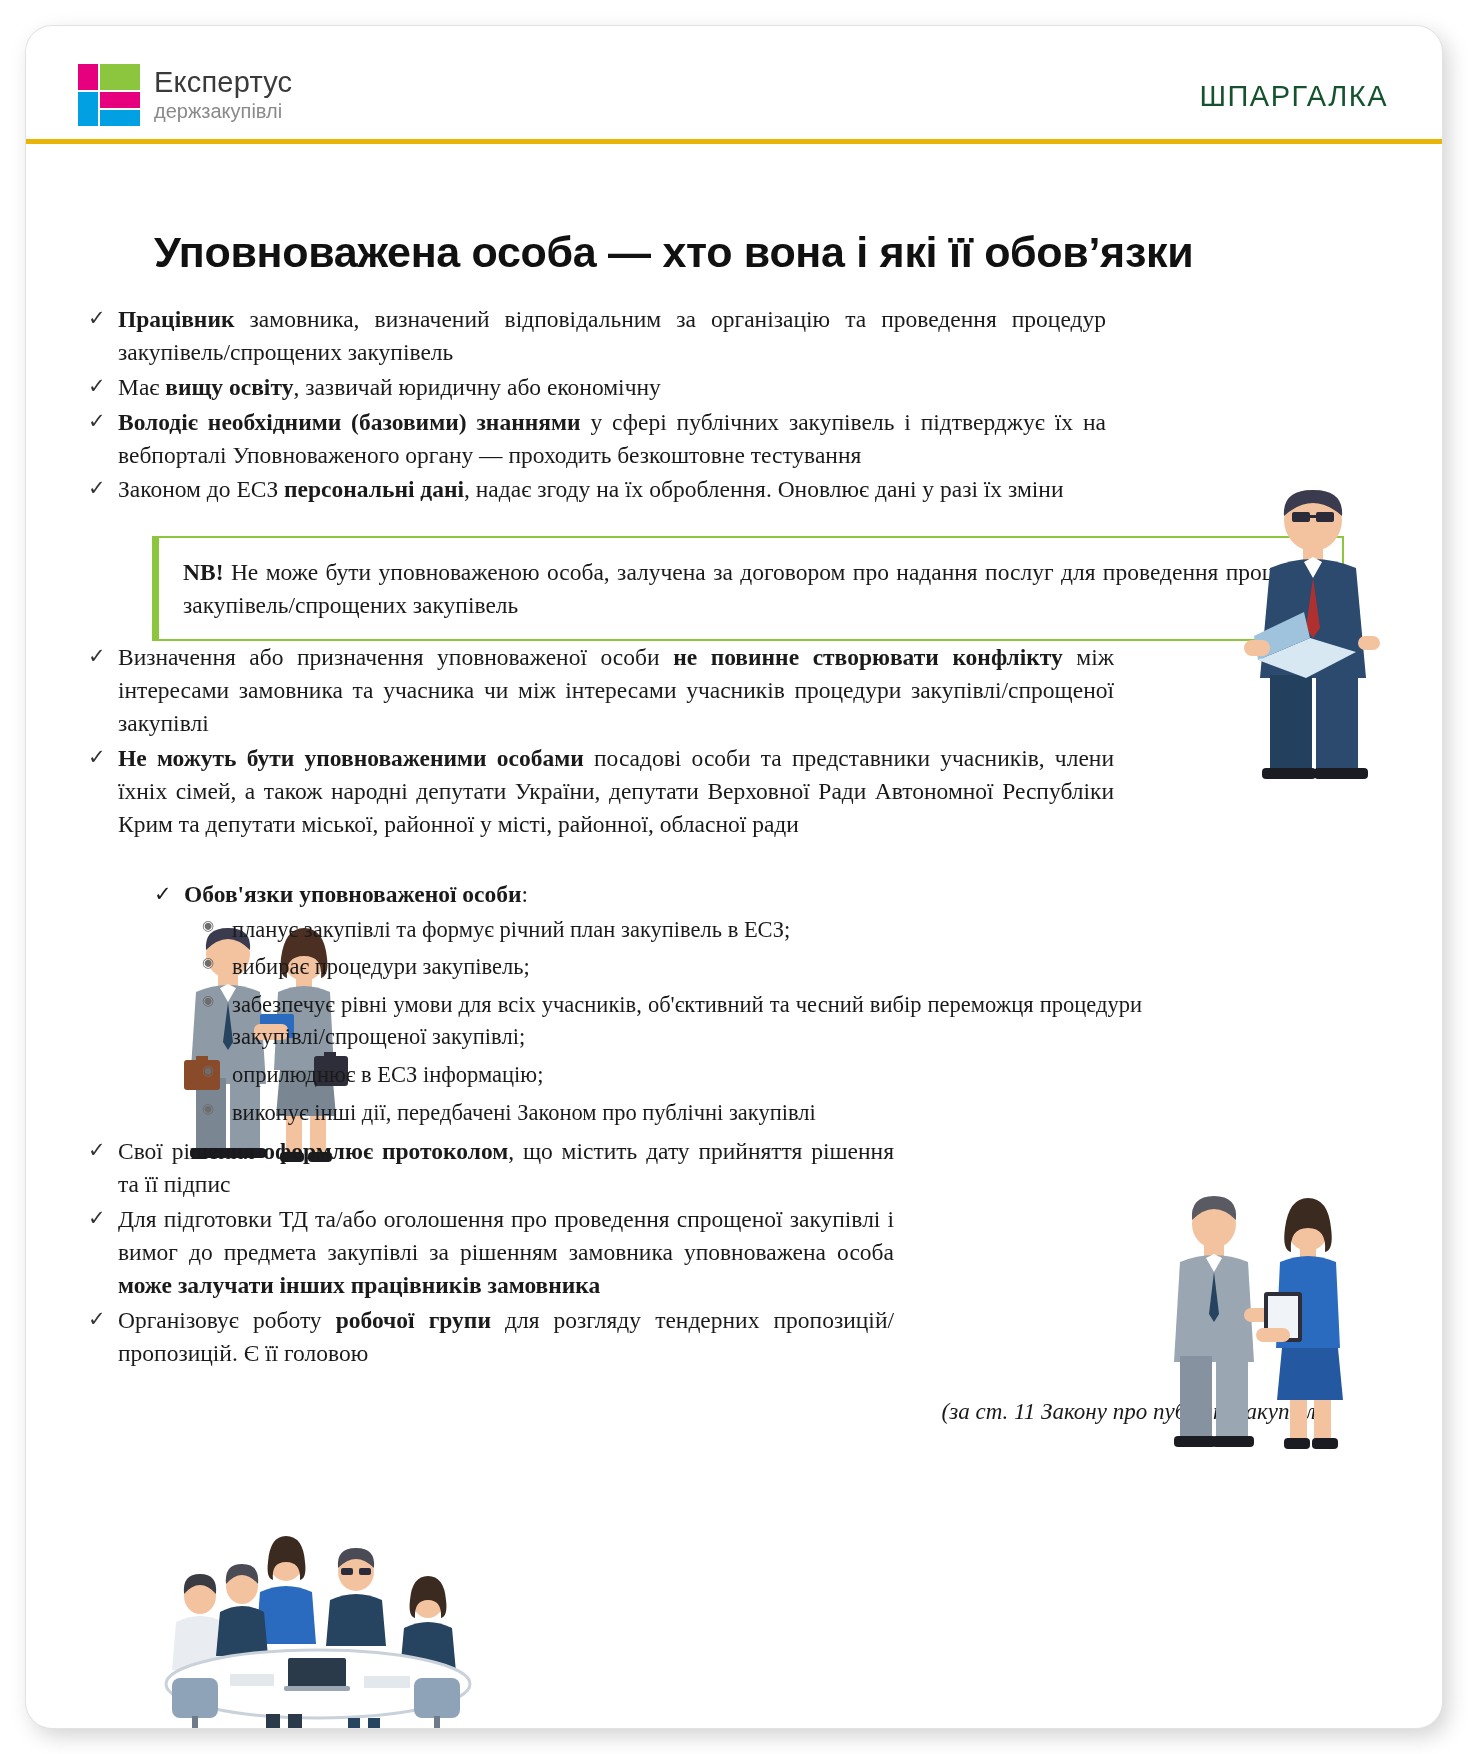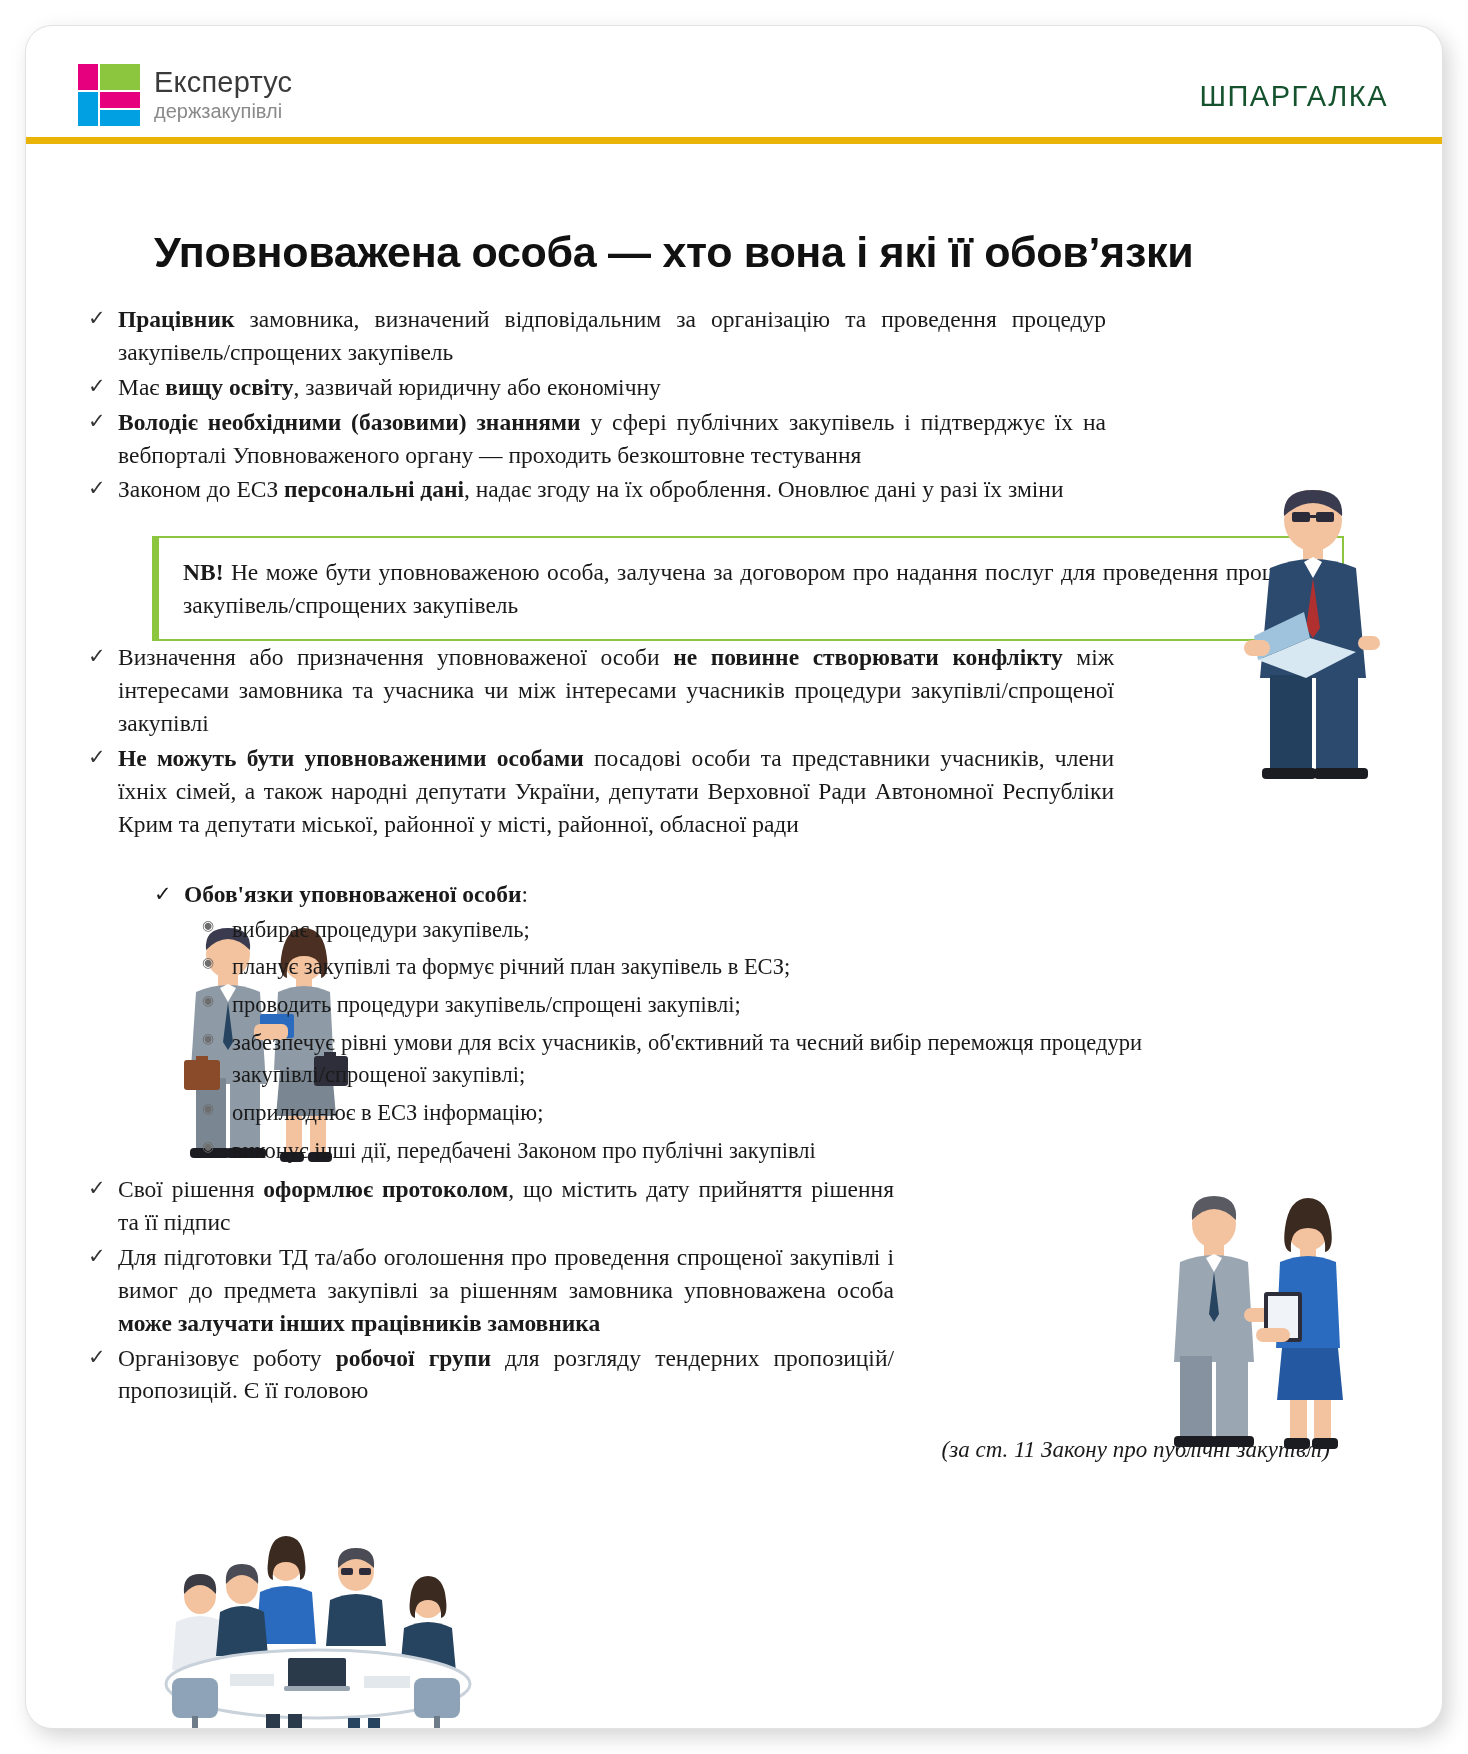--- a/index.html
+++ b/index.html
@@ -23,21 +23,21 @@
     height: 1702px;
     background: #ffffff;
     border-radius: 26px;
     box-shadow: 0 0 0 1px #e2e2e2, 6px 8px 22px rgba(0,0,0,0.18);
     overflow: hidden;
   }
   
   .header {
     position: relative;
     height: 118px;
-    border-bottom: 7px solid #eab308;
+    border-bottom: 5px solid #eab308;
     box-sizing: border-box;
   }
   .logo-wrap {
     position: absolute;
     left: 52px;
     top: 38px;
     display: flex;
     align-items: flex-start;
   }
   .logo-mark {
@@ -300,23 +300,22 @@
       <rect x="160" y="242" width="26" height="11" rx="4" fill="#1b1b22"></rect>
       <rect x="112" y="96" width="38" height="50" rx="3" fill="#2e2e3a"></rect>
       <rect x="116" y="100" width="30" height="42" fill="#f0f4f8"></rect>
       <rect x="104" y="132" width="34" height="14" rx="7" fill="#f3c3a0"></rect>
     </svg>
 
     <div class="duties-head">
       <b>Обов'язки уповноваженої особи</b><span>:</span>
     </div>
     <ul class="dots">
+      <li>планує закупівлі та формує річний план закупівель в ЕСЗ;</li>
       <li>вибирає процедури закупівель;</li>
-      <li>планує закупівлі та формує річний план закупівель в ЕСЗ;</li>
-      <li>проводить процедури закупівель/спрощені закупівлі;</li>
       <li>забезпечує рівні умови для всіх учасників, об'єктивний та чесний вибір переможця процедури закупівлі/спрощеної закупівлі;</li>
       <li>оприлюднює в ЕСЗ інформацію;</li>
       <li> виконує інші дії, передбачені Законом про публічні закупівлі</li>
     </ul>
 
     <svg class="ill" id="ill-meeting" width="360" height="250" viewBox="0 0 360 250">
 
       <ellipse cx="148" cy="34" rx="17" ry="19" fill="#f3c3a0"></ellipse>
       <path d="M130 34 q2 -26 18 -26 q17 0 19 26 q2 16 -5 18 q1 -18 -14 -18 q-15 0 -13 18 q-7 -2 -5 -18z" fill="#3b2a20"></path>
       <path d="M122 64 q26 -12 52 0 l4 52 l-60 0z" fill="#2a6bbf"></path>

